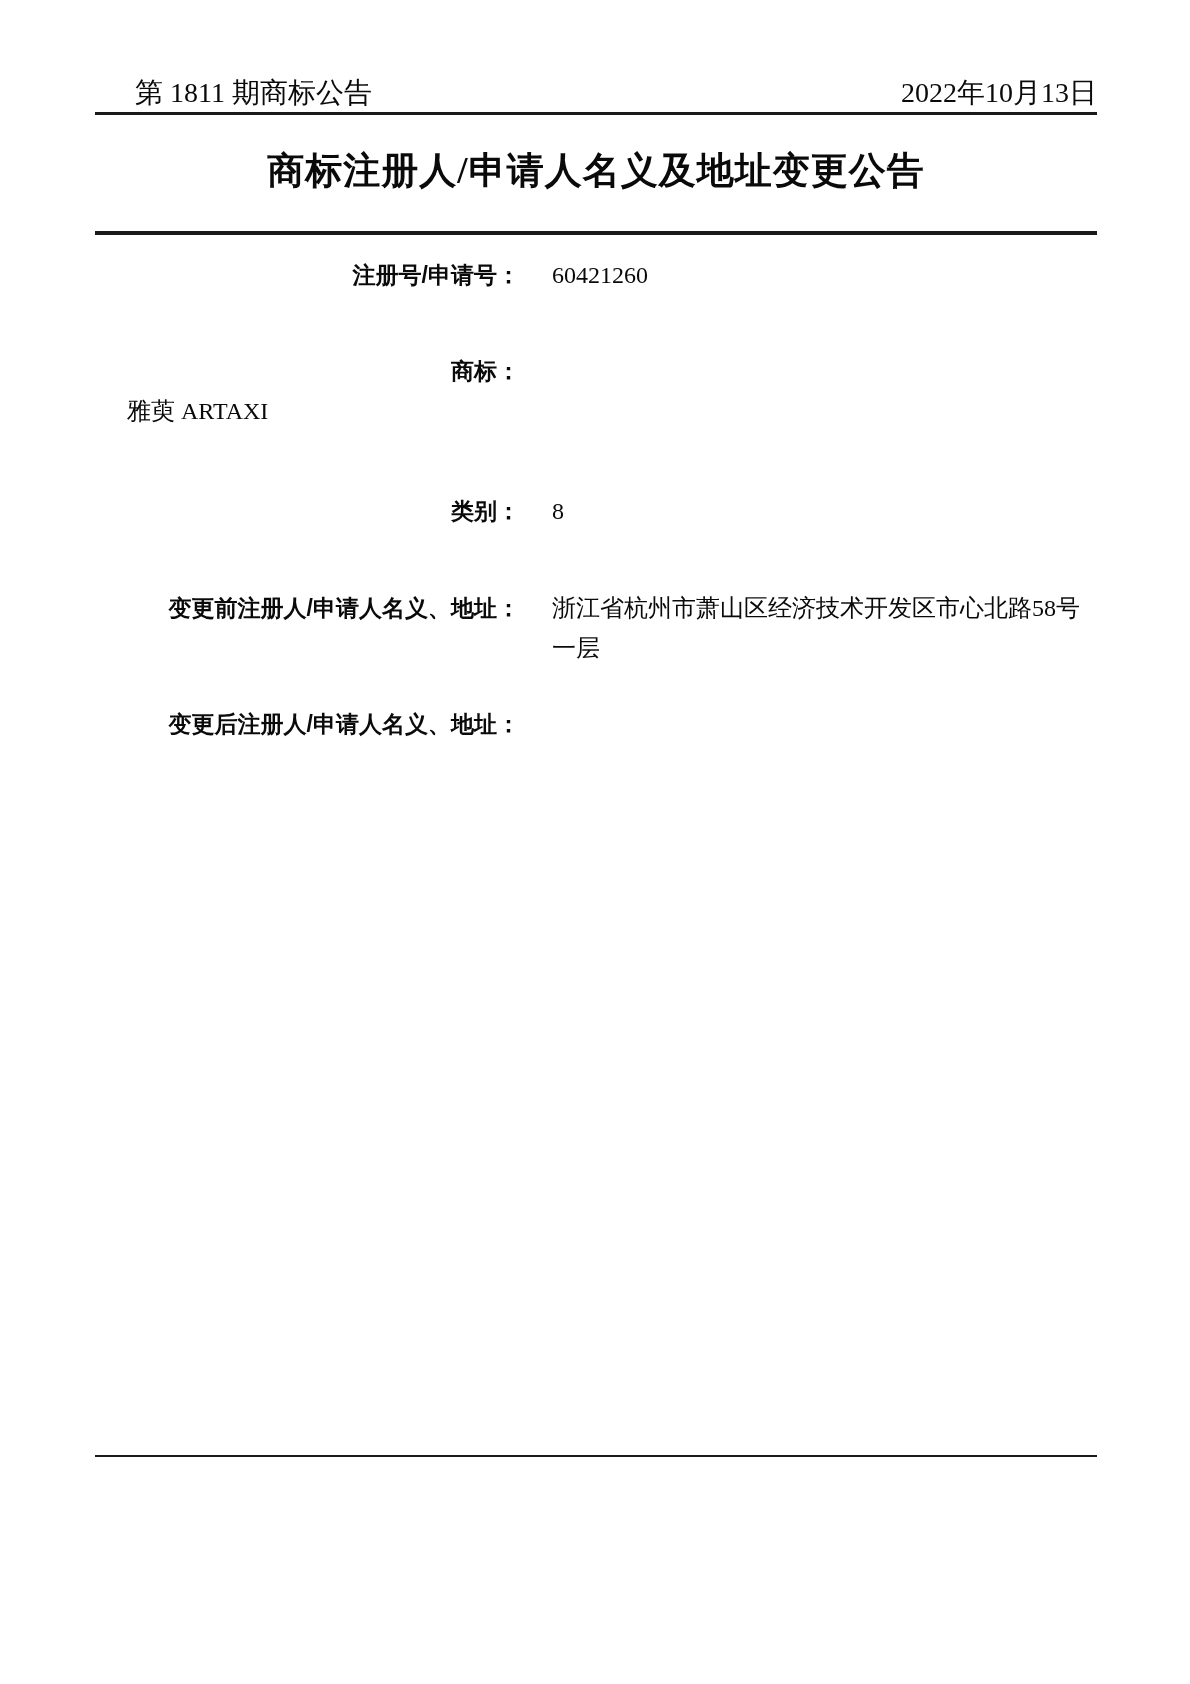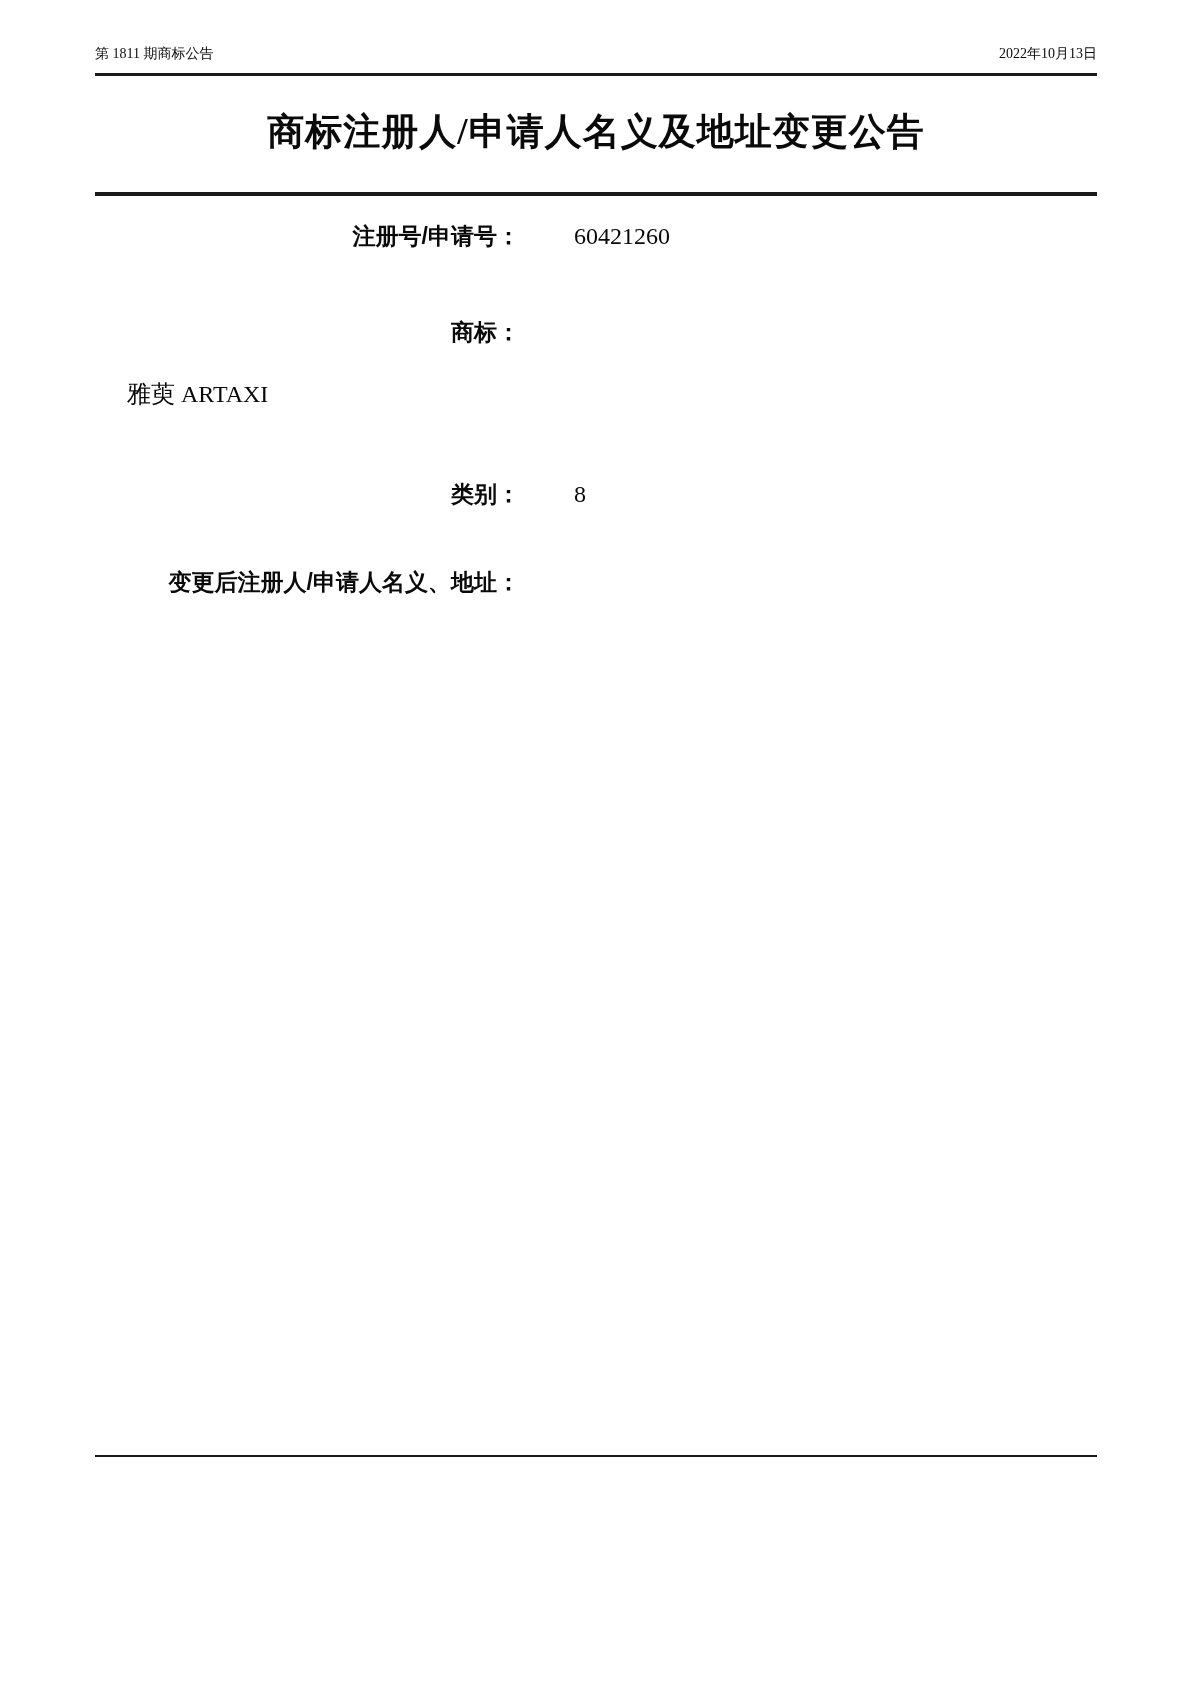--- a/index.html
+++ b/index.html
@@ -14,23 +14,24 @@
   .content {
     position: absolute;
     left: 95px;
     top: 0;
     width: 1002px;
   }
   .page-header {
     display: flex;
     justify-content: space-between;
     align-items: baseline;
-    padding-top: 41px;
-    font-size: 14px;
+    padding-top: 80px;
+    font-size: 28px;
     line-height: 26px;
+    margin-left: 40px;
   }
   .rule-header {
     border: none;
     border-top: 3px solid #1a1a1a;
     margin: 6px 0 0 0;
   }
   .doc-title {
     margin-top: 32px;
     text-align: center;
     font-size: 37px;
@@ -40,39 +41,38 @@
   }
   .rule-title {
     border: none;
     border-top: 4px solid #1a1a1a;
     margin: 36px 0 0 0;
   }
   .field-row {
     display: flex;
     font-size: 24px;
     line-height: 40px;
-    gap: 22px;
   }
   .field-label {
     width: 425px;
     text-align: right;
     font-weight: bold;
     flex: none;
     font-family: "Liberation Sans", "DejaVu Sans", sans-serif;
     font-size: 23px;
   }
   .field-value {
     margin-left: 32px;
     width: 545px;
   }
   .row-1 { margin-top: 20px; }
   .row-2 { margin-top: 56px; flex-direction: column; }
   .row-3 { margin-top: 60px; }
   .row-4 { margin-top: 57px; }
-  .row-5 { margin-top: 48px; }
+  .row-5 { margin-top: 36px; }
   .rule-footer {
     position: absolute;
     left: 95px;
     top: 1455px;
     width: 1002px;
     border: none;
     border-top: 2px solid #1a1a1a;
     margin: 0;
   }
 </style>
@@ -106,20 +106,27 @@
     </div>
   </div>
 
   <div class="field-row row-3">
     <div class="field-label">类别：</div>
     <div class="field-value">
       <div>8</div>
     </div>
   </div>
 
+  <div class="field-row row-4">
+    <div class="field-label">变更前注册人/申请人名义、地址：</div>
+    <div class="field-value">
+      <div>浙江省杭州市萧山区经济技术开发区市心北路58号</div>
+      <div>一层</div>
+    </div>
+  </div>
 
   <div class="field-row row-5">
     <div class="field-label">变更后注册人/申请人名义、地址：</div>
   </div>
 
 </div>
 
 <hr class="rule-footer">
 
 </body></html>

